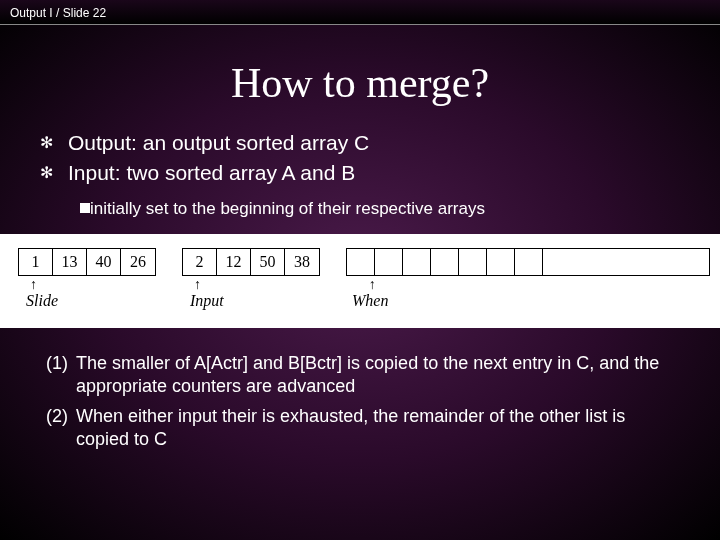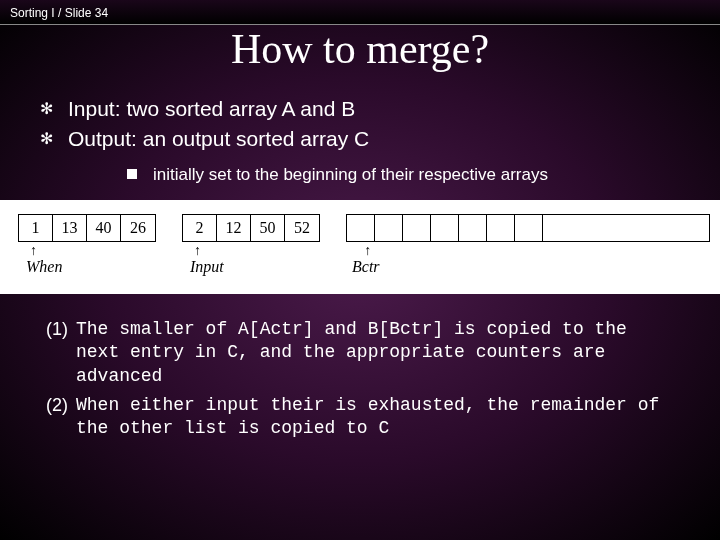--- a/index.html
+++ b/index.html
@@ -15,21 +15,21 @@
     color: #ffffff;
     padding: 6px 10px 4px 10px;
     border-bottom: 1px solid #888;
     background: linear-gradient(to bottom, #1a061a, #000);
   }
   .title {
     font-family: "Times New Roman", Times, serif;
     font-size: 42px;
     font-weight: normal;
     text-align: center;
-    margin: 0 0 22px 0;
+    margin: 34px 0 22px 0;
     color: #ffffff;
   }
   .bullets {
     margin-left: 40px;
     margin-right: 20px;
   }
   .bullets li {
     list-style: none;
     position: relative;
     font-size: 21px;
@@ -47,23 +47,22 @@
   }
   .subbullets {
     margin-left: 80px;
     margin-top: 10px;
     margin-bottom: 8px;
   }
   .subbullets li {
     list-style: none;
     position: relative;
     font-size: 17px;
-    padding-left: 26px;
+    padding-left: 10px;
     line-height: 1.3;
-    margin-left: 47px;
   }
   .subbullets li::before {
     content: "";
     position: absolute;
     left: 0;
     top: 5px;
     width: 10px;
     height: 10px;
     background: #fff;
   }
@@ -112,81 +111,81 @@
     font-size: 16px;
   }
   .pointer.right { align-self: flex-end; align-items: center; margin-right: 6px; margin-left: 0; }
   .steps {
     margin: 24px 46px 0 46px;
     font-size: 18px;
     line-height: 1.3;
   }
   .step { display: flex; margin-bottom: 6px; }
   .step-num { flex: 0 0 30px; }
-  .step-text { flex: 1; font-family: Liberation Mono, monospace; }
+  .step-text { flex: 1; }
 </style>
 </head>
 <body>
 
 <div class="header">
-  <span>Sorting I</span>
+  <span>Output I</span>
   <span>/</span>
-  <span>Slide 34</span>
+  <span>Slide 22</span>
 </div>
 
 <h1 class="title">How to merge?</h1>
 
 <ul class="bullets">
+  <li>Output: an output sorted array C</li>
   <li>Input: two sorted array A and B</li>
-  <li>Output: an output sorted array C</li>
 </ul>
 <ul class="subbullets">
   <li>initially set to the beginning of their respective arrays</li>
 </ul>
 
 <div class="diagram">
   <div class="arrays">
     <div class="arr-group">
       <div class="arr">
         <div class="cell">1</div>
         <div class="cell">13</div>
         <div class="cell">40</div>
         <div class="cell">26</div>
       </div>
       <div class="pointer">
         <span class="arrow-up">↑</span>
-        <span class="ptr-label">When</span>
+        <span class="ptr-label">Slide</span>
       </div>
     </div>
     <div class="arr-group">
       <div class="arr">
         <div class="cell">2</div>
         <div class="cell">12</div>
         <div class="cell">50</div>
-        <div class="cell">52</div>
+        <div class="cell">38</div>
       </div>
       <div class="pointer">
         <span class="arrow-up">↑</span>
         <span class="ptr-label">Input</span>
       </div>
     </div>
     <div class="arr-group" style="flex:1">
       <div class="arr" style="width:100%">
         <div class="cell empty"></div>
         <div class="cell empty"></div>
         <div class="cell empty"></div>
         <div class="cell empty"></div>
         <div class="cell empty"></div>
         <div class="cell empty"></div>
         <div class="cell empty"></div>
         <div class="cell empty"></div>
       </div>
       <div class="pointer right" style="align-self:flex-start; margin-left:6px;">
         <span class="arrow-up">↑</span>
-        <span class="ptr-label">Bctr</span>
+        <span class="ptr-label">When</span>
       </div>
     </div>
   </div>
 </div>
 
 <div class="steps">
   <div class="step">
     <div class="step-num">(1)</div>
     <div class="step-text">The smaller of A[Actr] and B[Bctr] is copied to the next entry in C, and the appropriate counters are advanced</div>
   </div>

